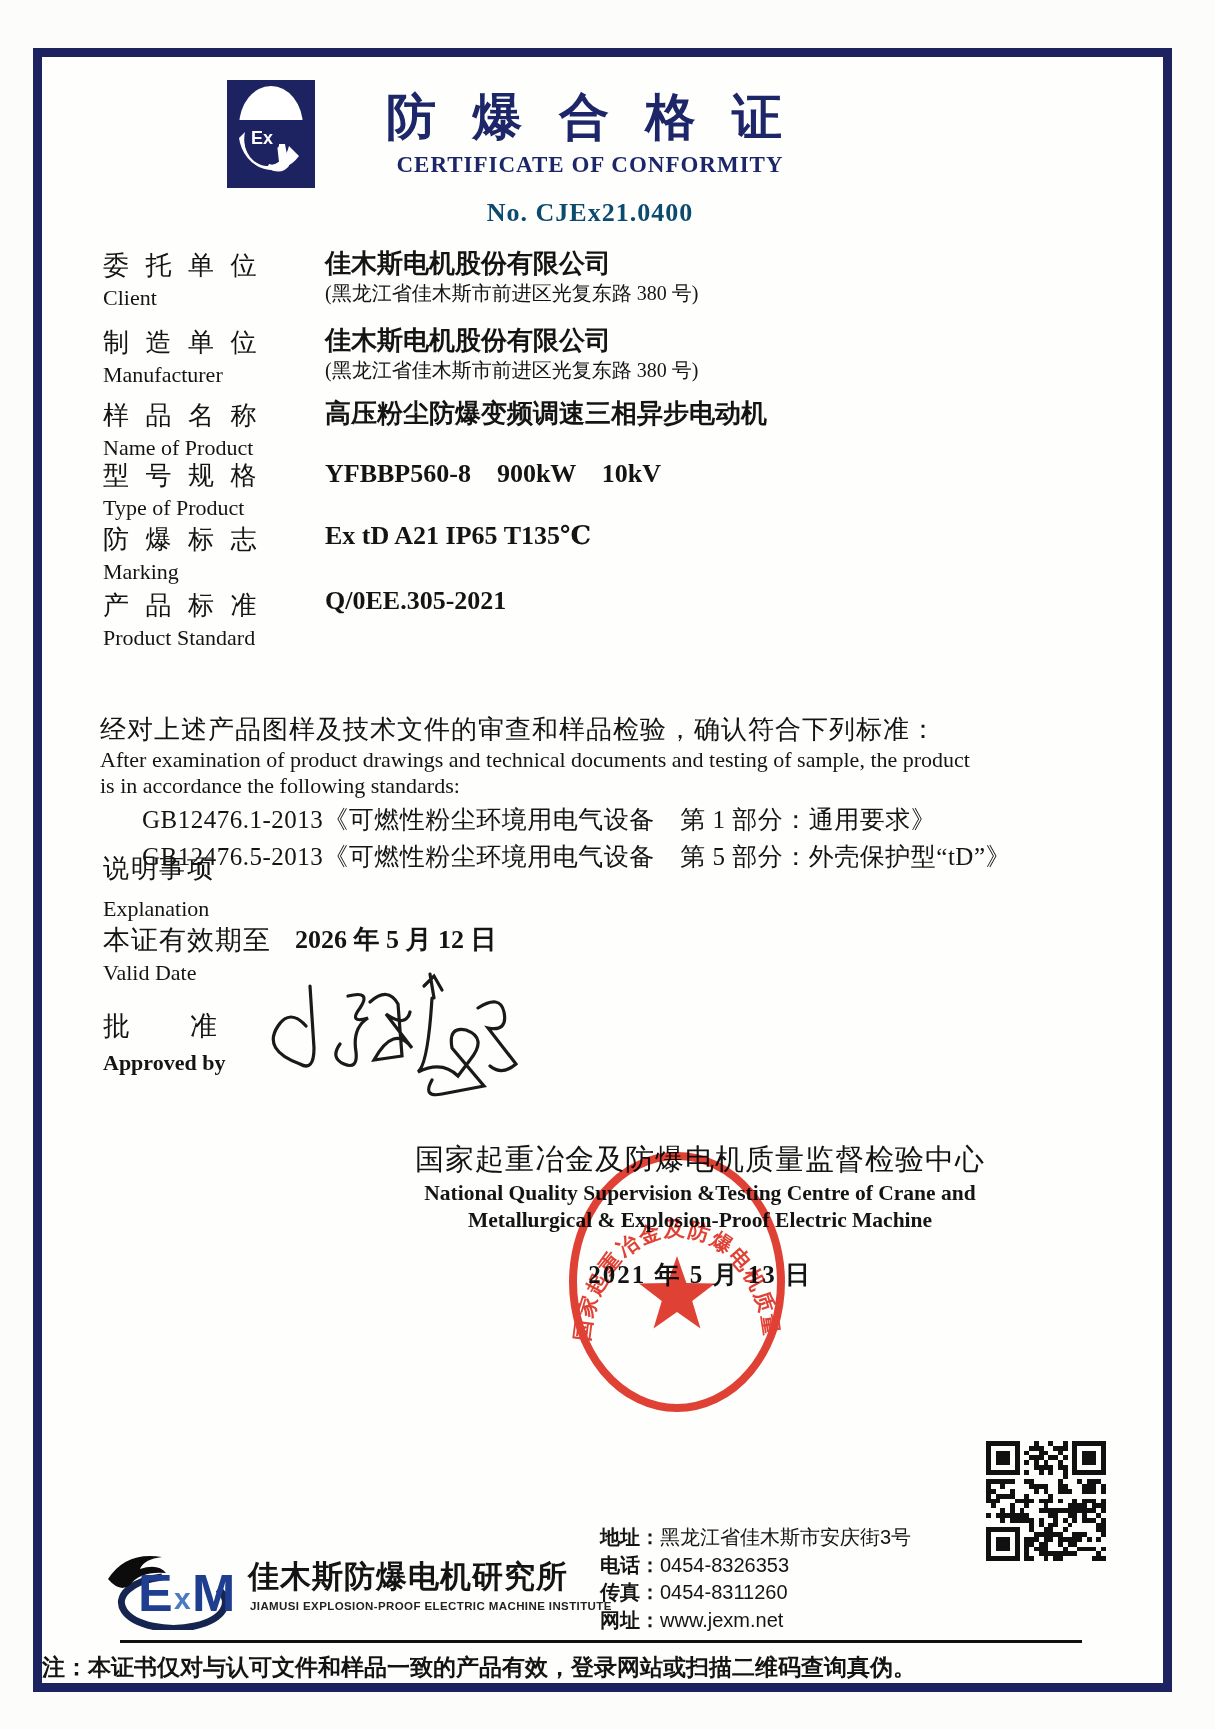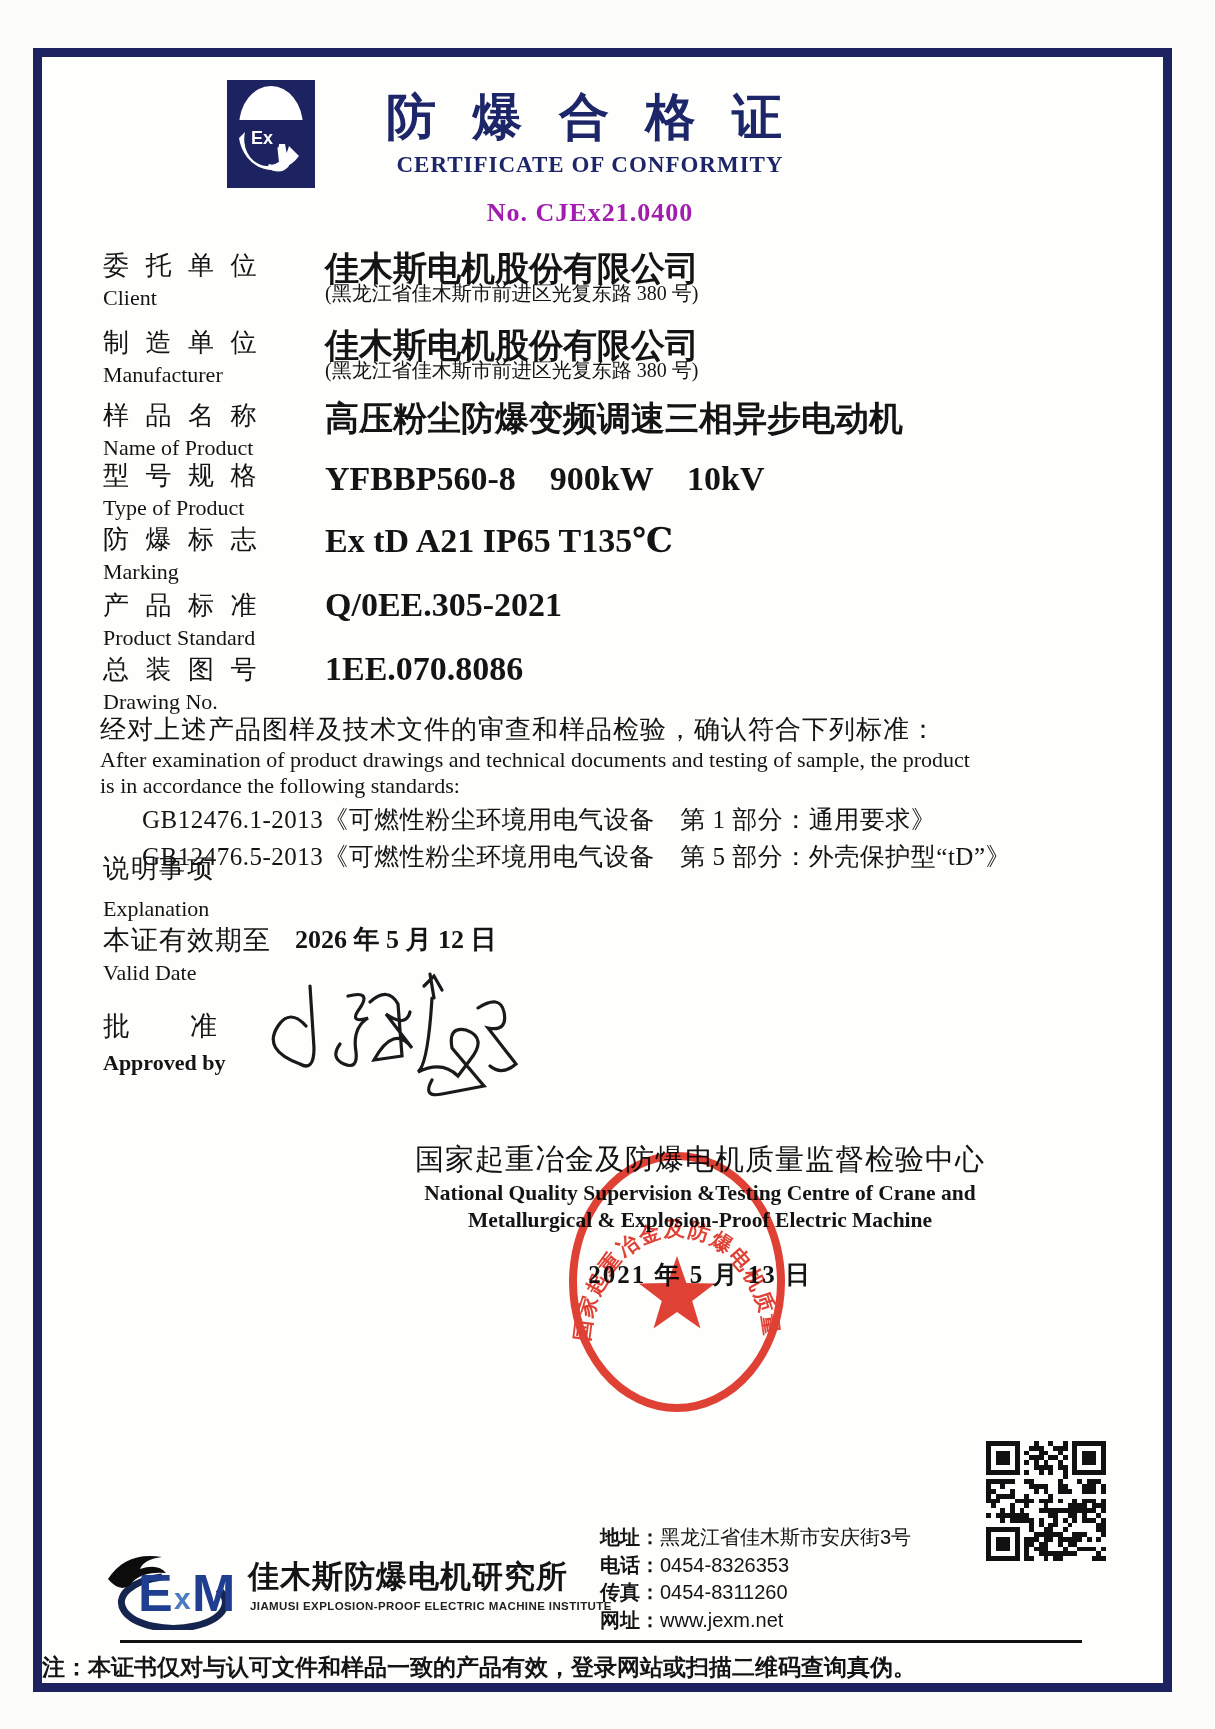--- a/index.html
+++ b/index.html
@@ -16,27 +16,27 @@
   .cert-title{
     position:absolute;left:360px;top:84px;width:460px;text-align:center;
     font-size:50px;font-weight:bold;color:#1d2668;letter-spacing:12px;white-space:nowrap;
   }
   .cert-subtitle{
     position:absolute;left:360px;top:152px;width:460px;text-align:center;
     font-size:23px;font-weight:bold;color:#1d2668;letter-spacing:1px;white-space:nowrap;
   }
   .cert-no{
     position:absolute;left:360px;top:198px;width:460px;text-align:center;
-    font-size:26px;font-weight:bold;color:#a21caf;letter-spacing:1px;white-space:nowrap;
+    font-size:26px;font-weight:bold;color:#0c4a6e;letter-spacing:1px;white-space:nowrap;
   }
   
   .frow{position:absolute;left:103px;width:990px;}
   .frow .zh{font-size:26px;letter-spacing:5px;white-space:nowrap;}
   .frow .en{font-size:22px;margin-top:2px;white-space:nowrap;}
-  .frow .val{position:absolute;left:222px;top:-2px;font-size:34px;font-weight:600;white-space:nowrap;}
+  .frow .val{position:absolute;left:222px;top:-2px;font-size:26px;font-weight:600;white-space:nowrap;}
   .frow .sub{position:absolute;left:222px;top:32px;font-size:20px;white-space:nowrap;}
   
   .statement{position:absolute;left:100px;top:712px;width:1000px;}
   .statement .zh{font-size:26px;letter-spacing:1px;white-space:nowrap;}
   .statement .en{font-size:22px;line-height:26px;}
   .statement .std{font-size:25px;margin-top:4px;text-indent:42px;white-space:nowrap;letter-spacing:0.5px;}
   
   .explan{position:absolute;left:103px;top:851px;width:1000px;}
   .explan .zh{font-size:26px;letter-spacing:2px;}
   .explan .en{font-size:22px;margin-top:10px;}
@@ -117,25 +117,20 @@
   </div>
   <div class="frow" style="top:522px">
     <div class="zh">防 爆 标 志</div>
     <div class="en">Marking</div>
     <div class="val">Ex tD A21 IP65 T135℃</div>
   </div>
   <div class="frow" style="top:588px">
     <div class="zh">产 品 标 准</div>
     <div class="en">Product Standard</div>
     <div class="val">Q/0EE.305-2021</div>
-  </div>
-  <div class="frow" style="top:652px">
-    <div class="zh">总 装 图 号</div>
-    <div class="en">Drawing No.</div>
-    <div class="val">1EE.070.8086</div>
   </div>
 
   <div class="statement">
     <div class="zh">经对上述产品图样及技术文件的审查和样品检验，确认符合下列标准：</div>
     <div class="en">After examination of product drawings and technical documents and testing of sample, the product</div>
     <div class="en">is in accordance the following standards:</div>
     <div class="std">GB12476.1-2013《可燃性粉尘环境用电气设备　第 1 部分：通用要求》</div>
     <div class="std">GB12476.5-2013《可燃性粉尘环境用电气设备　第 5 部分：外壳保护型“tD”》</div>
   </div>
 

